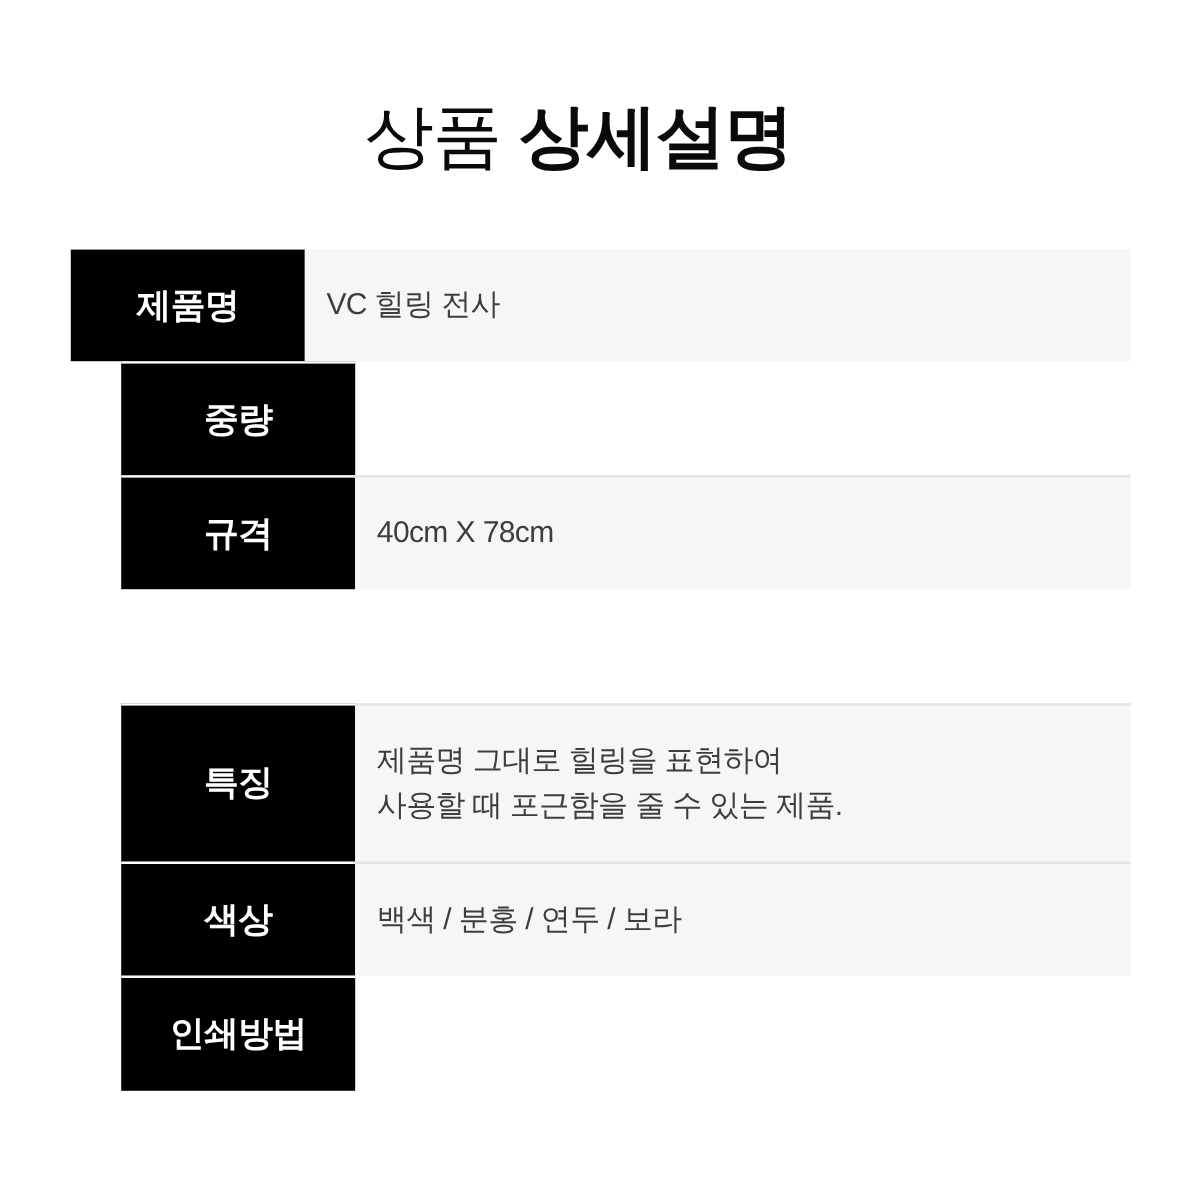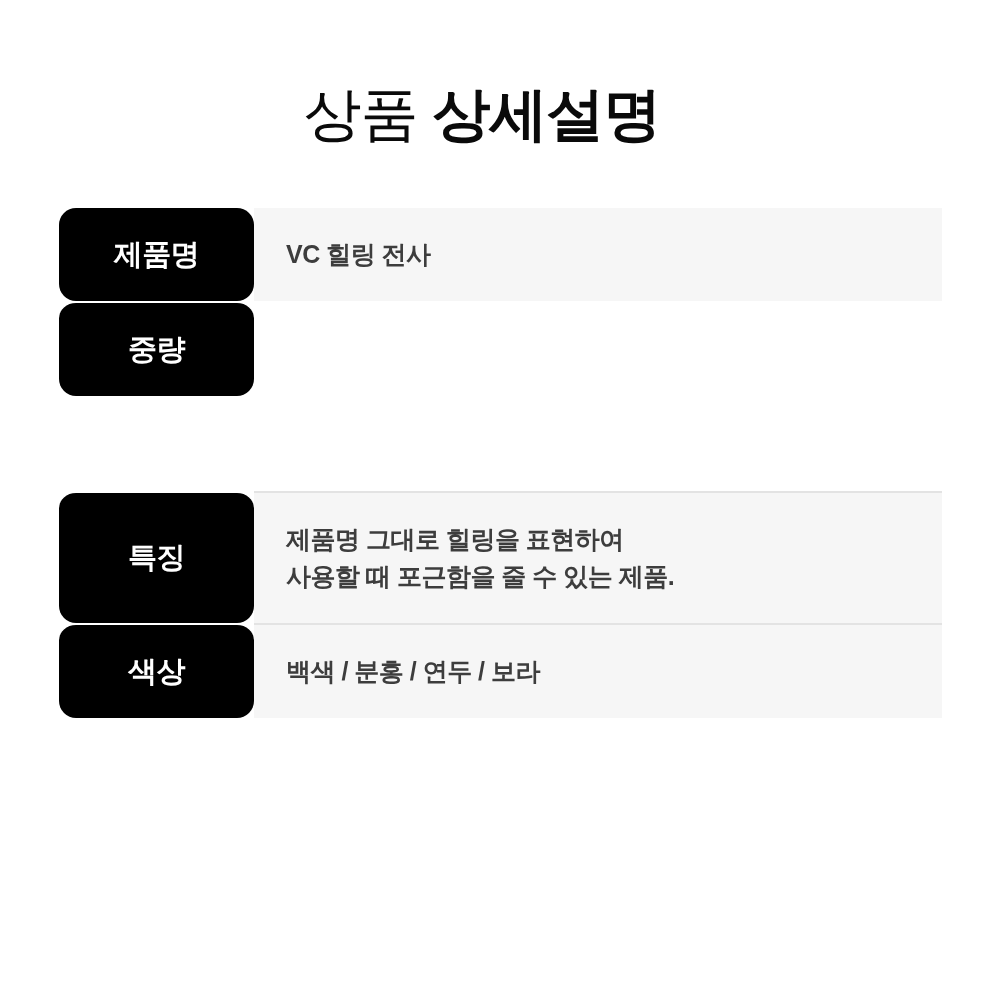--- a/index.html
+++ b/index.html
@@ -41,47 +41,46 @@
     position: absolute;
     left: 59px;
     top: 208px;
     width: 883px;
   }
   .spec-row {
     display: flex;
     align-items: stretch;
     height: 93px;
   }
-  .spec-row + .spec-row .cell-label { border-top: 2px solid var(--separator-label); }
+  .spec-row + .spec-row .cell-label { border-top: 2px solid var(--separator-label); margin-left: 42px; }
   .spec-row + .spec-row .cell-value { border-top: 2px solid var(--separator-value); }
   .spec-row + .spec-row { height: 95px; }
   .spec-row.tall { height: 132px; }
   .spec-row:last-child { height: 96px; }
   .cell-label {
     width: 195px;
     flex: 0 0 195px;
     background: var(--label-bg);
     color: var(--label-text);
     font-size: 29px;
     font-weight: 700;
     display: flex;
     align-items: center;
     justify-content: center;
     letter-spacing: -0.5px;
-    border-radius: 17px;
   }
   .cell-value {
     flex: 1 1 auto;
     background: var(--value-bg);
     color: var(--value-text);
     font-size: 25px;
-    font-weight: 700;
+    font-weight: 400;
     display: flex;
     align-items: center;
-    padding-left: 32px;
+    padding-left: 18px;
     letter-spacing: -0.5px;
     white-space: pre-line;
     line-height: 37px;
   }
 </style>
 </head>
 <body>
 
 <div class="page">
 
@@ -91,32 +90,37 @@
 
     <div class="spec-row">
       <div class="cell-label">제품명</div>
       <div class="cell-value">VC 힐링 전사</div>
     </div>
 
     <div class="spec-row">
       <div class="cell-label">중량</div>
     </div>
 
+    <div class="spec-row">
+      <div class="cell-label">규격</div>
+      <div class="cell-value">40cm X 78cm</div>
+    </div>
 
     <div class="spec-row">
     </div>
 
     <div class="spec-row tall">
       <div class="cell-label">특징</div>
       <div class="cell-value">제품명 그대로 힐링을 표현하여
 사용할 때 포근함을 줄 수 있는 제품.</div>
     </div>
 
     <div class="spec-row">
       <div class="cell-label">색상</div>
       <div class="cell-value">백색 / 분홍 / 연두 / 보라</div>
     </div>
 
     <div class="spec-row">
+      <div class="cell-label">인쇄방법</div>
     </div>
 
   </div>
 </div>
 
 </body></html>

